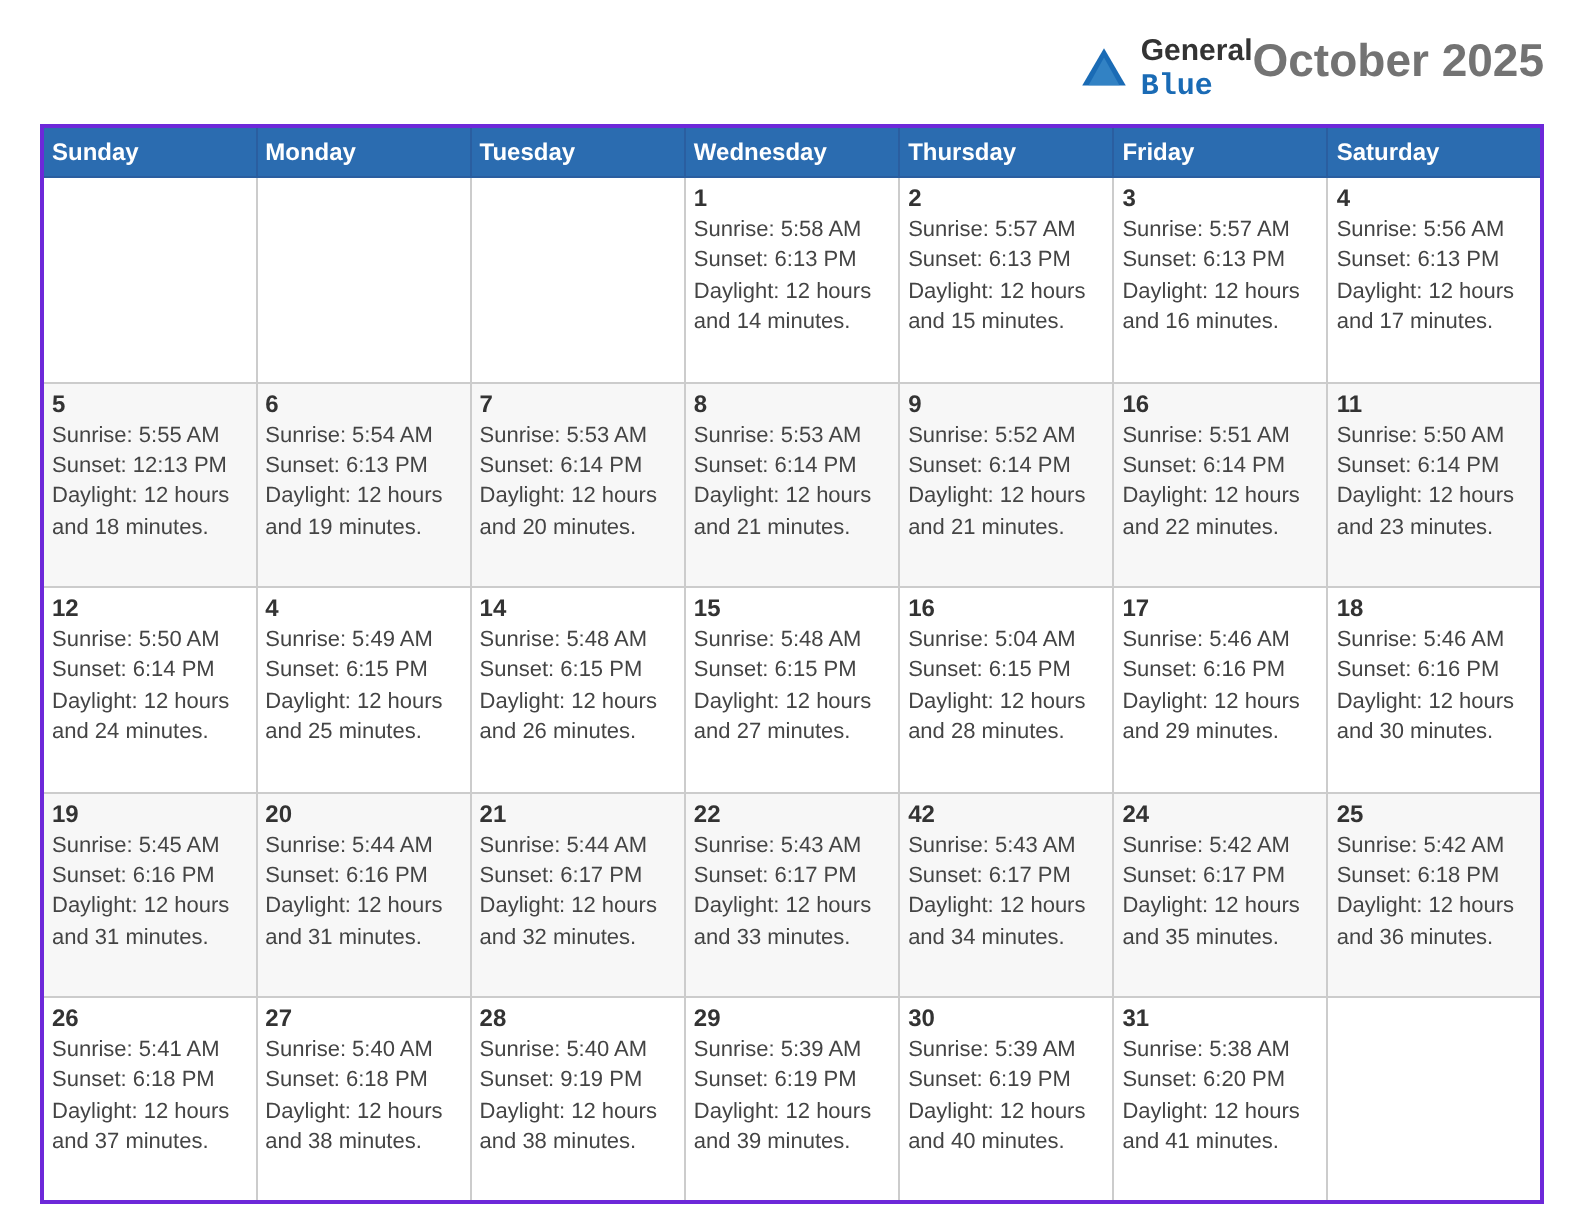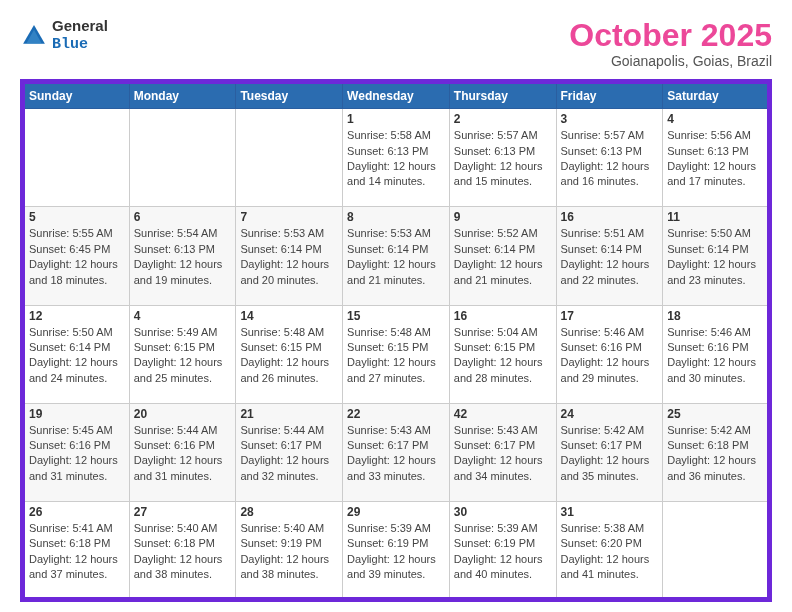--- a/index.html
+++ b/index.html
@@ -9,20 +9,21 @@
       background: #fff;
       font-family: Arial, sans-serif;
       overflow: hidden;
     }
     .page {
       width: 792px;
       height: 612px;
       padding: 18px 20px 10px 20px;
       display: flex;
       flex-direction: column;
+      align-items: flex-end;
     }
     .header {
       display: flex;
       justify-content: space-between;
       align-items: flex-start;
       margin-bottom: 10px;
     }
     .logo {
       display: flex;
       align-items: center;
@@ -36,32 +37,32 @@
     .logo-text .general { color: #333; }
     .logo-text .blue { color: #1a6bb5; font-family: Liberation Mono, monospace; }
     .logo-icon {
       width: 28px;
       height: 28px;
     }
     .title-block {
       text-align: right;
     }
     .month-title {
-      font-size: 32px;
+      font-size: 23px;
       font-weight: bold;
-      color: #ec4899;
+      color: #737373;
       line-height: 1.1;
     }
     .location {
       font-size: 14px;
       color: #555;
     }
     .calendar {
       flex: 1;
-      border: 5px solid #6d28d9;
+      border: 2px solid #6d28d9;
       border-collapse: collapse;
       width: 100%;
       table-layout: fixed;
       padding-left: 13px;
     }
     .calendar th {
       background: #2b6cb0;
       color: #fff;
       font-size: 12px;
       font-weight: bold;
@@ -110,21 +111,20 @@
         <polygon points="18,4 32,28 4,28" fill="#1a6bb5"></polygon>
         <polygon points="18,10 28,28 8,28" fill="#4a9ad4" opacity="0.5"></polygon>
       </svg>
       <div class="logo-text">
         <span class="general">General</span><br>
         <span class="blue">Blue</span>
       </div>
     </div>
     <div class="title-block">
       <div class="month-title">October 2025</div>
-      <div class="location">Goianapolis, Goias, Brazil</div>
     </div>
   </div>
 
   <table class="calendar">
     <thead>
       <tr>
       <th>Sunday</th>
           <th>Monday</th>
           <th>Tuesday</th>
           <th>Wednesday</th>
@@ -160,21 +160,21 @@
             <span class="day-num">4</span>
             <div class="day-info">Sunrise: 5:56 AM
 Sunset: 6:13 PM
 Daylight: 12 hours and 17 minutes.</div>
           </td>
         </tr>
         <tr>
           <td>
             <span class="day-num">5</span>
             <div class="day-info">Sunrise: 5:55 AM
-Sunset: 6:45 PM
+Sunset: 12:13 PM
 Daylight: 12 hours and 18 minutes.</div>
           </td>
           <td>
             <span class="day-num">6</span>
             <div class="day-info">Sunrise: 5:54 AM
 Sunset: 6:13 PM
 Daylight: 12 hours and 19 minutes.</div>
           </td>
           <td>
             <span class="day-num">7</span>

